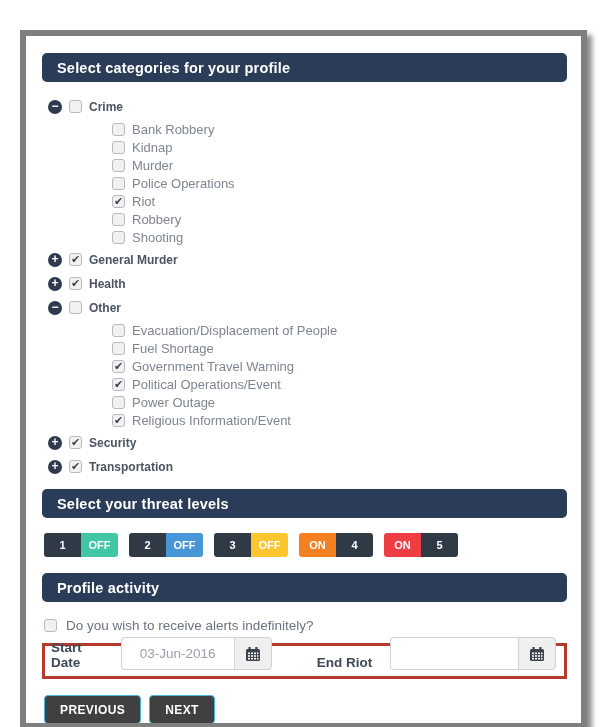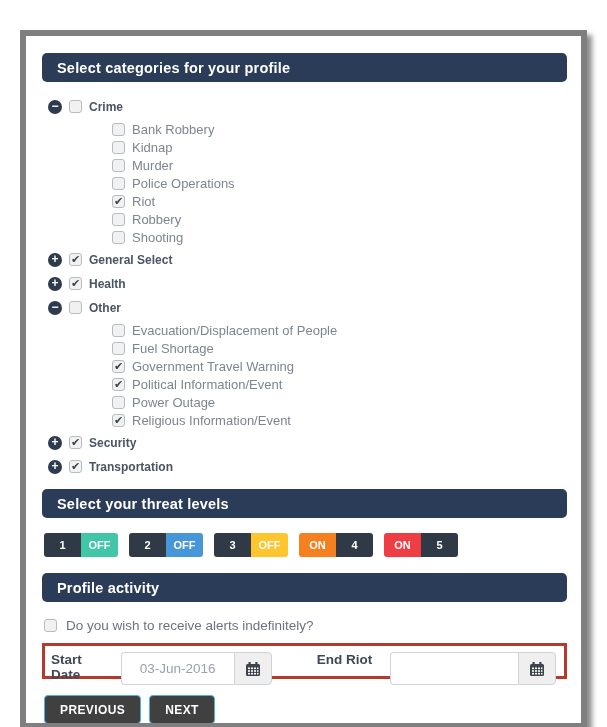--- a/index.html
+++ b/index.html
@@ -37,21 +37,21 @@
   .toggles { display:flex; gap:11px; margin:15px 0 16px 2px; }
   .toggle { display:flex; border-radius:3px; overflow:hidden; cursor:pointer; }
   .seg {
     width:37px; height:24px; display:flex; align-items:center; justify-content:center;
     color:#ffffff; font-size:11px; font-weight:bold;
   }
   .seg.dark { background:#303a46; }
   
   .question-row { display:flex; align-items:center; gap:9px; margin:16px 0 10px 2px; }
   .question-label { font-size:13.5px; color:#6b7280; }
-  .date-band { border:3px solid #b43b2c; display:flex; align-items:flex-start; padding:6px 8px 6px 4px; height:36px; }
+  .date-band { border:3px solid #b43b2c; display:flex; align-items:flex-end; padding:6px 8px 6px 4px; height:36px; }
   .date-label { font-size:13.5px; font-weight:bold; color:#3f4956; }
   .date-group { display:flex; }
   .date-input {
     border:1px solid #cfd2d6; border-right:none; border-radius:4px 0 0 4px;
     height:33px; font-size:13.5px; color:#9aa0a8; text-align:center;
     font-family:"Liberation Sans", sans-serif; outline:none; background:#ffffff;margin-left:16px;
   }
   .cal-btn {
     width:38px; height:33px; background:#efefef; border:1px solid #cfd2d6;
     border-radius:0 4px 4px 0; display:flex; align-items:center; justify-content:center; cursor:pointer;
@@ -107,21 +107,21 @@
       </div>
       <div class="child-row">
         <span class="cb"></span>
         <span class="child-label">Shooting</span>
       </div>
       <div class="parent-row">
         <span class="toggle-circle">
           <span>+</span>
         </span>
         <span class="cb">✔</span>
-        <span class="parent-label">General Select</span>
+        <span class="parent-label">General Murder</span>
       </div>
       <div class="parent-row">
         <span class="toggle-circle">
           <span>+</span>
         </span>
         <span class="cb">✔</span>
         <span class="parent-label">Health</span>
       </div>
       <div class="parent-row">
         <span class="toggle-circle">
@@ -137,21 +137,21 @@
       <div class="child-row">
         <span class="cb"></span>
         <span class="child-label">Fuel Shortage</span>
       </div>
       <div class="child-row">
         <span class="cb">✔</span>
         <span class="child-label">Government Travel Warning</span>
       </div>
       <div class="child-row">
         <span class="cb">✔</span>
-        <span class="child-label">Political Information/Event</span>
+        <span class="child-label">Political Operations/Event</span>
       </div>
       <div class="child-row">
         <span class="cb"></span>
         <span class="child-label">Power Outage</span>
       </div>
       <div class="child-row">
         <span class="cb">✔</span>
         <span class="child-label">Religious Information/Event</span>
       </div>
       <div class="parent-row">

